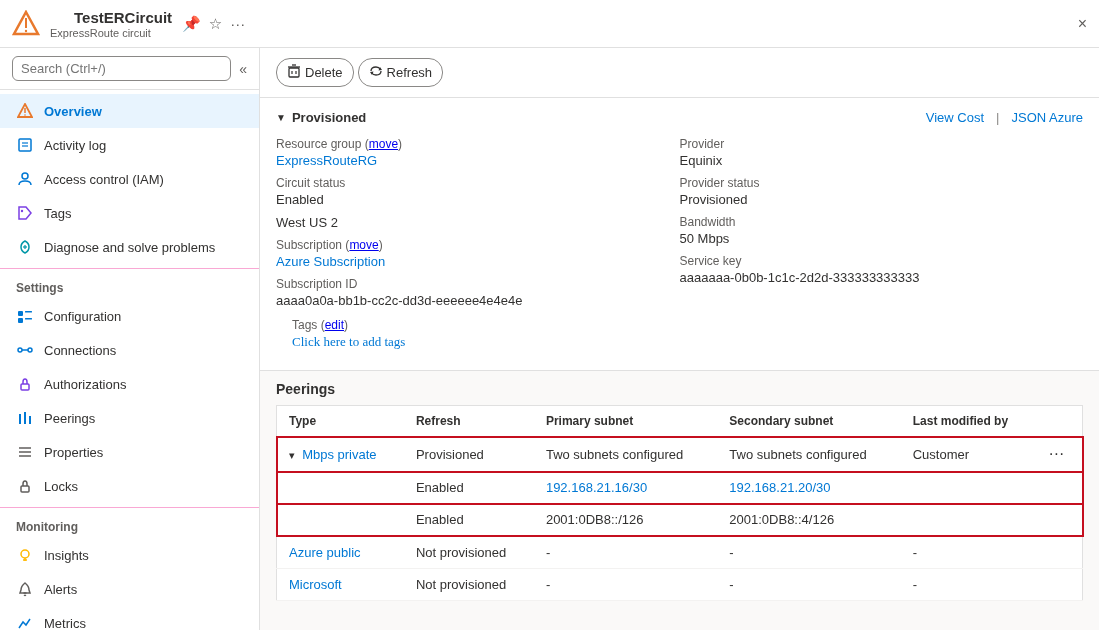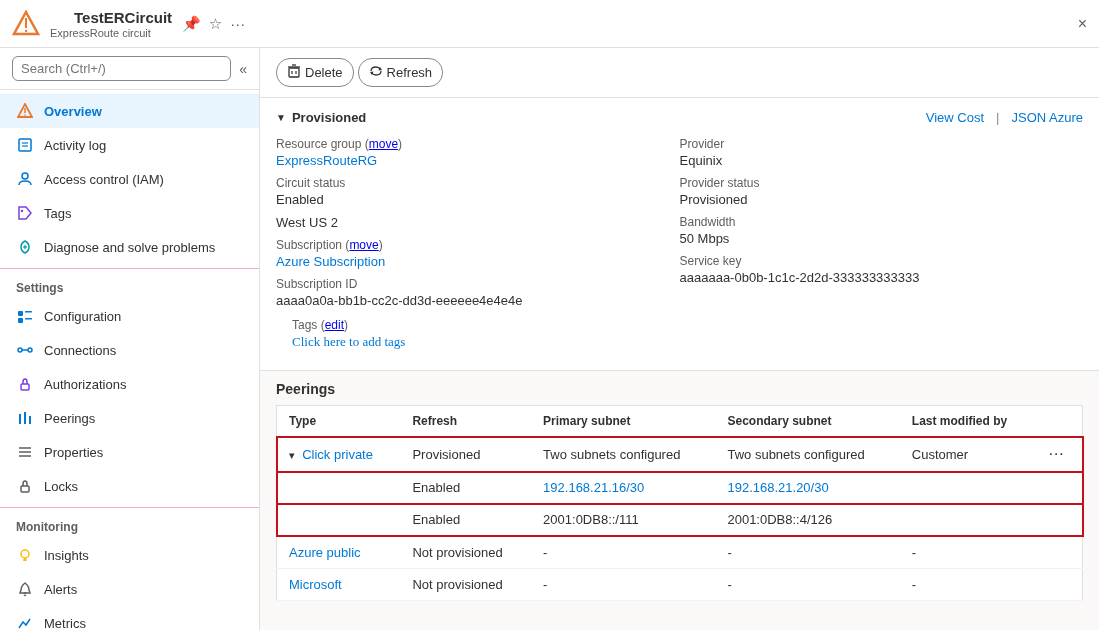--- a/index.html
+++ b/index.html
@@ -341,21 +341,21 @@
             <th>Secondary subnet</th>
             <th>Last modified by</th>
             <th></th>
           </tr>
         </thead>
         <tbody>
 
           <tr style="outline: 2px solid #c50f1f; outline-offset: -1px;">
             <td>
               <span style="margin-right:4px; font-size:11px; cursor:pointer;">▾</span>
-              <a href="#">Click private</a>
+              <a href="#">Mbps private</a>
             </td>
             <td>Provisioned</td>
             <td>Two subnets configured</td>
             <td>Two subnets configured</td>
             <td>Customer</td>
             <td>
               <span class="more-btn">···</span>
             </td>
           </tr>
 
@@ -364,21 +364,21 @@
             <td>Enabled</td>
             <td><a href="#">192.168.21.16/30</a></td>
             <td><a href="#">192.168.21.20/30</a></td>
             <td></td>
             <td></td>
           </tr>
 
           <tr style="outline: 2px solid #c50f1f; outline-offset: -1px; border-top: 1px solid #e0e0e0;">
             <td></td>
             <td>Enabled</td>
-            <td>2001:0DB8::/111</td>
+            <td>2001:0DB8::/126</td>
             <td>2001:0DB8::4/126</td>
             <td></td>
             <td></td>
           </tr>
 
           <tr style="border-top: 2px solid #e0e0e0;">
             <td><a href="#">Azure public</a></td>
             <td>Not provisioned</td>
             <td>-</td>
             <td>-</td>

